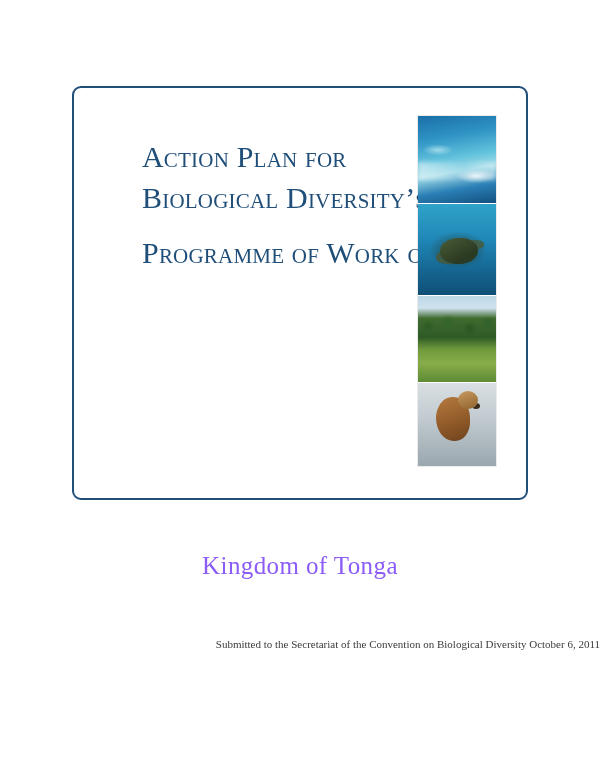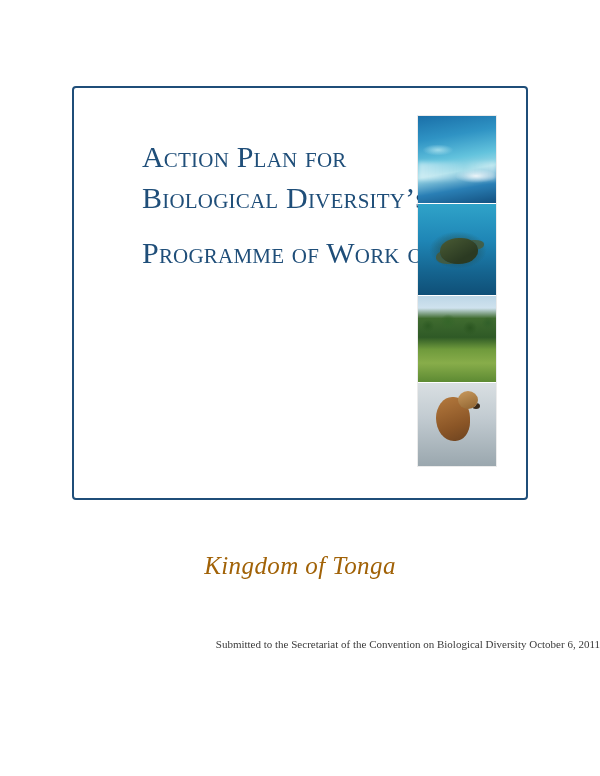--- a/index.html
+++ b/index.html
@@ -22,21 +22,21 @@
   }
 
   
   .title-frame {
     position: absolute;
     left: 72px;
     top: 86px;
     width: 456px;
     height: 414px;
     border: 2px solid #1F4E79;
-    border-radius: 4px;
+    border-radius: 9px;
     box-sizing: border-box;
     background: #ffffff;
   }
 
   .title-block {
     position: absolute;
     left: 68px;
     top: 48px;
     width: 300px;
   }
@@ -150,25 +150,24 @@
     background: linear-gradient(160deg, #c99a5e, #8f6330);
     box-shadow: 8px 6px 0 -6px #3a2a1a;
   }
 
   .subtitle {
     position: absolute;
     left: 0;
     right: 0;
     top: 552px;
     text-align: center;
-    color: #a16207;
+    color: #8b5cf6;
     font-family: "Liberation Serif", serif;
     font-size: 25px;
     letter-spacing: 0.4px;
-    font-style: italic;
   }
 
   .submitted {
     position: absolute;
     left: 0;
     right: 0;
     top: 638px;
     text-align: right;
     color: #3a3a3a;
     font-family: "Liberation Serif", serif;

